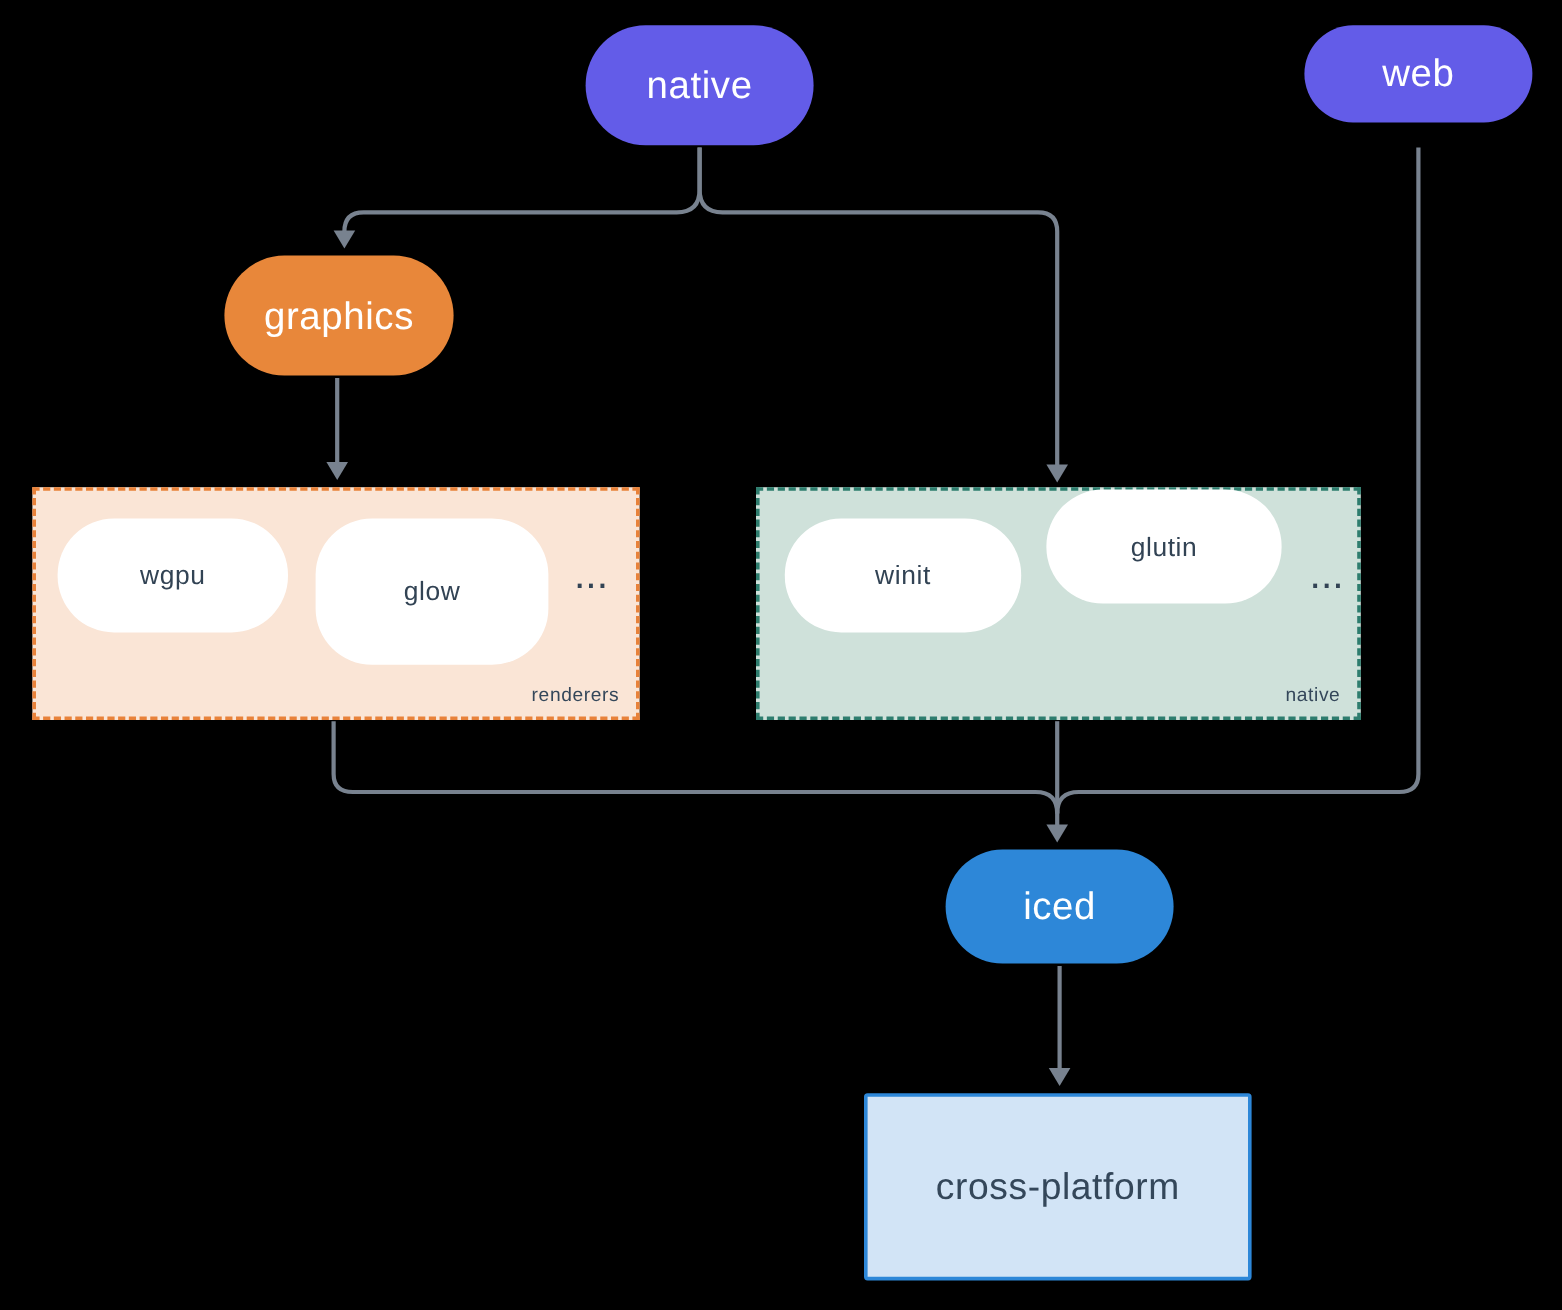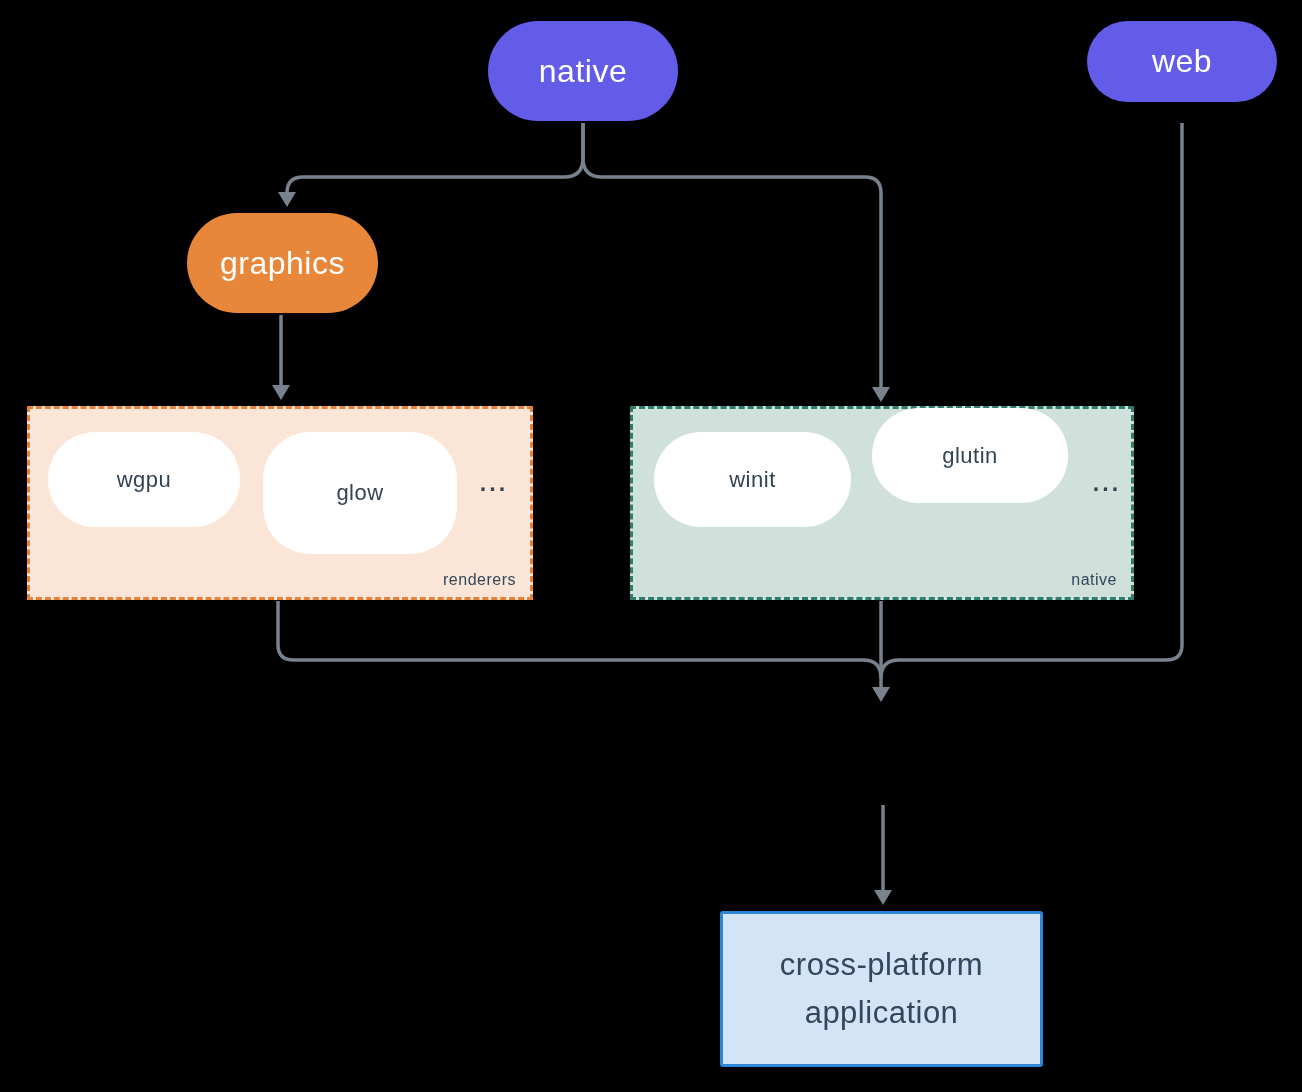--- a/index.html
+++ b/index.html
@@ -162,19 +162,21 @@
     <span class="group-label">native</span>
   </div>
   <div class="pill pill-white node-winit">
     <span class="pill-label">winit</span>
   </div>
   <div class="pill pill-white node-glutin">
     <span class="pill-label">glutin</span>
   </div>
   <span class="ellipsis shells-ellipsis">...</span>
 
+  <div class="pill node-iced">
+    <span class="pill-label">iced</span>
+  </div>
 
   <div class="app-box">
     <span>cross-platform</span>
-    <span>application</span>
   </div>
 
 </div>
 
 </body></html>

